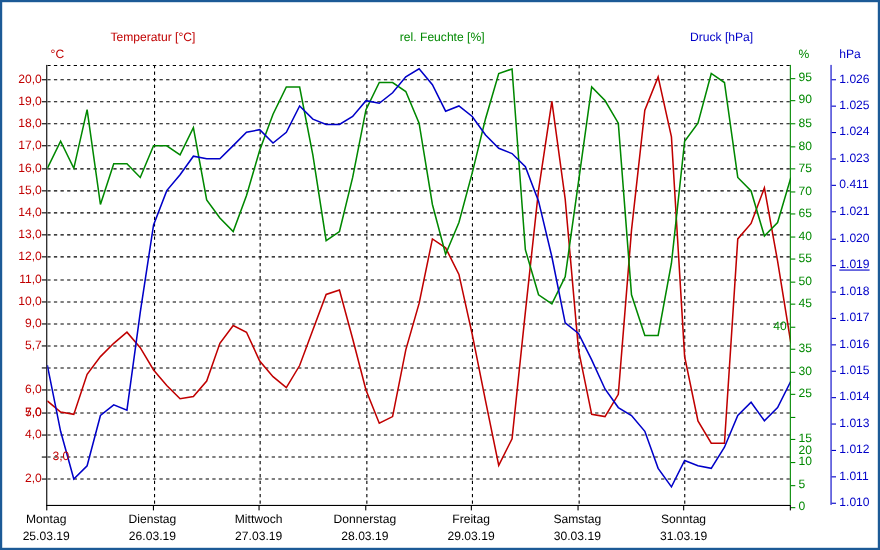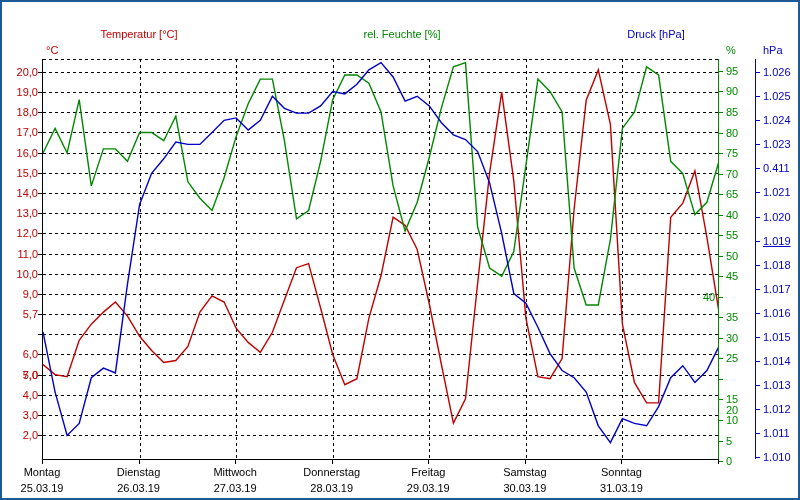--- a/index.html
+++ b/index.html
@@ -105,21 +105,21 @@
     <div class="ytick temp" style="top: 312.096px; color: rgb(192, 0, 0);">5,7</div>
     <div class="tickmark" style="left: 36px; top: 312px; background: rgb(0, 0, 0);"></div>
     <div class="ytick temp" style="top: 332.277px; color: rgb(192, 0, 0); margin-top: 41px;">7,0</div>
     <div class="tickmark" style="left: 36px; top: 332px; background: rgb(0, 0, 0);"></div>
     <div class="ytick temp" style="top: 352.459px; color: rgb(192, 0, 0);">6,0</div>
     <div class="tickmark" style="left: 36px; top: 352px; background: rgb(0, 0, 0);"></div>
     <div class="ytick temp" style="top: 372.641px; color: rgb(192, 0, 0);">5,0</div>
     <div class="tickmark" style="left: 36px; top: 373px; background: rgb(0, 0, 0);"></div>
     <div class="ytick temp" style="top: 392.822px; color: rgb(192, 0, 0);">4,0</div>
     <div class="tickmark" style="left: 36px; top: 393px; background: rgb(0, 0, 0);"></div>
-    <div class="ytick temp" style="top: 413.004px; color: rgb(192, 0, 0);">3,0</div>
+    <div class="ytick temp" style="top: 413.004px; color: rgb(192, 0, 0); padding-left: 25px;">3,0</div>
     <div class="tickmark" style="left: 36px; top: 413px; background: rgb(0, 0, 0);"></div>
     <div class="ytick temp" style="top: 433.186px; color: rgb(192, 0, 0);">2,0</div>
     <div class="tickmark" style="left: 36px; top: 433px; background: rgb(0, 0, 0);"></div>
     <div class="axline" style="left: 716px; top: 57px; height: 400px; background: rgb(0, 136, 0);"></div>
     <div class="tickmark" style="left: 717px; top: 69px; background: rgb(0, 136, 0);"></div>
     <div class="ytick" style="left: 724px; top: 68.9097px; color: rgb(0, 136, 0);">95</div>
     <div class="tickmark" style="left: 717px; top: 89px; background: rgb(0, 136, 0);"></div>
     <div class="ytick" style="left: 724px; top: 89.4435px; color: rgb(0, 136, 0);">90</div>
     <div class="tickmark" style="left: 717px; top: 110px; background: rgb(0, 136, 0);"></div>
     <div class="ytick" style="left: 724px; top: 109.977px; color: rgb(0, 136, 0);">85</div>

